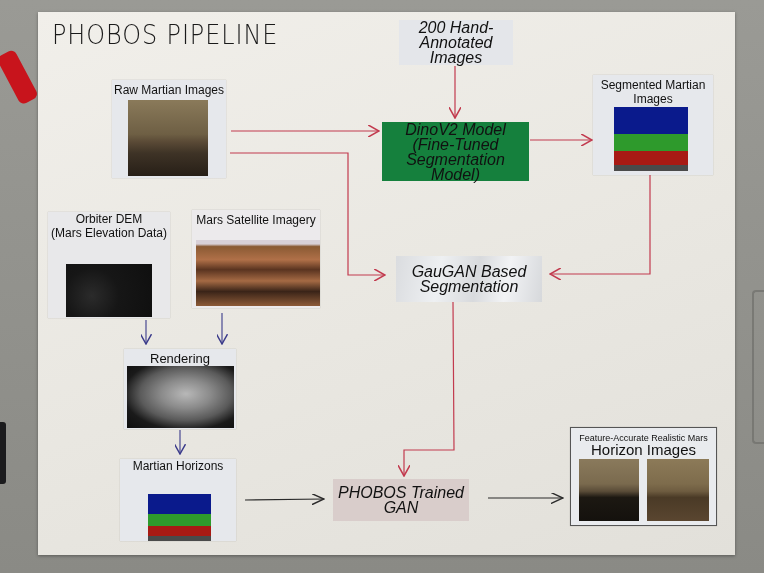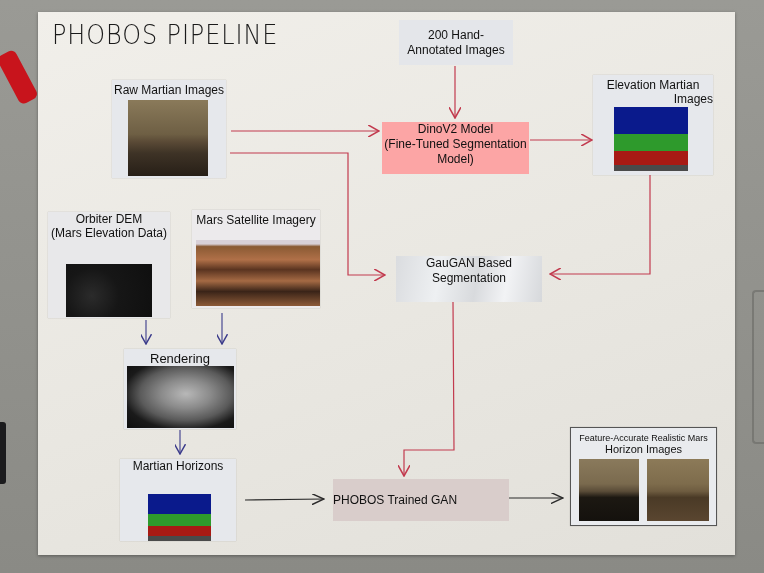--- a/index.html
+++ b/index.html
@@ -6,21 +6,21 @@
   body{width:764px;height:573px;position:relative;overflow:hidden;background:#8d8d88;font-family:"Liberation Sans",sans-serif;}
   .wall{position:absolute;inset:0;background:linear-gradient(180deg,#9a9a95 0%,#8a8a85 100%);}
   .board{position:absolute;left:38px;top:12px;width:697px;height:543px;background:linear-gradient(160deg,#f1efea 0%,#e9e7e1 55%,#e2e0da 100%);box-shadow:0 1px 3px rgba(0,0,0,.35);}
   .marker{position:absolute;left:0;top:58px;width:20px;height:54px;background:#c8141c;border-radius:6px;transform:rotate(-28deg);transform-origin:top left;left:-4px;}
   .clip-left{position:absolute;left:0;top:422px;width:6px;height:62px;background:#1b1b1d;border-radius:0 3px 3px 0;}
   .clip-right{position:absolute;left:752px;top:290px;width:10px;height:150px;border:2px solid #6f6f6b;border-right:none;border-radius:4px 0 0 4px;opacity:.7;}
   .title{position:absolute;left:52px;top:20px;font-family:"DejaVu Sans",sans-serif;font-size:26px;letter-spacing:1px;color:#1a1a1a;transform:scaleX(.92);transform-origin:left;font-weight:300;}
   .card{position:absolute;background:#e6e8ec;box-shadow:0 0 1px rgba(0,0,0,.25);text-align:center;color:#111;font-size:12px;line-height:14px;}
   .card .lbl{display:block;padding-top:3px;}
   .img{position:absolute;}
-  .node{position:absolute;display:flex;align-items:center;justify-content:flex-start;text-align:center;font-size:12px;line-height:15px;color:#111;}
+  .node{position:absolute;display:flex;align-items:center;justify-content:center;text-align:center;font-size:16px;line-height:15px;color:#111;font-style:italic;}
   svg.arrows{position:absolute;left:0;top:0;}
   .seg{background:linear-gradient(180deg,#0a1a8c 0%,#0a1a8c 42%,#2e9a2c 42%,#2e9a2c 68%,#a81a14 68%,#a81a14 90%,#4a4a4a 90%);}
   .rawimg{background:linear-gradient(180deg,#8a7a5a 0%,#6e5f44 45%,#5a4a36 55%,#3e3326 70%,#271f17 100%);}
   .dem{background:radial-gradient(circle at 30% 60%,#2b2b2b 0%,#161616 40%,#0f0f0f 100%);}
   .sat{background:linear-gradient(180deg,#d8d0d8 0%,#d8d0d8 6%,#8a5a34 10%,#b07048 30%,#5a3420 45%,#a56a44 62%,#3a2418 78%,#8c5a38 100%);}
   .render{background:radial-gradient(ellipse at 55% 45%,#b8b8b8 0%,#8a8a8a 30%,#5a5a5a 55%,#1a1a1a 75%,#0e0e0e 100%);}
   .gen1{background:linear-gradient(180deg,#8a7a5c 0%,#7a6a4e 40%,#5a4c38 52%,#1c1812 62%,#14110d 100%);}
   .gen2{background:linear-gradient(180deg,#8c7a58 0%,#7e6c4c 40%,#6e5c40 52%,#4a3a26 62%,#5a4630 100%);}
 </style>
 </head>
@@ -68,29 +68,29 @@
 
 <div class="node" style="left:399px;top:20px;width:114px;height:45px;background:#e4e6ea;">
   <span style="padding:0 6px;">200 Hand-Annotated Images</span>
 </div>
 
 <div class="card" style="left:112px;top:80px;width:114px;height:98px;">
   <span class="lbl">Raw Martian Images</span>
   <div class="img rawimg" style="left:16px;top:20px;width:80px;height:76px;"></div>
 </div>
 
-<div class="node" style="left:382px;top:122px;width:147px;height:52px;background:#fca5a5;flex-direction:column;">
+<div class="node" style="left:382px;top:122px;width:147px;height:59px;background:#15803d;flex-direction:column;">
   <span>DinoV2 Model</span>
   <span>(Fine-Tuned Segmentation</span>
   <span>Model)</span>
 </div>
 
 <div class="card" style="left:593px;top:75px;width:120px;height:100px;">
-  <span class="lbl">Elevation Martian</span>
-  <span style="display:block;text-align:right;">Images</span>
+  <span class="lbl">Segmented Martian</span>
+  <span style="display:block;">Images</span>
   <div class="img seg" style="left:21px;top:32px;width:74px;height:64px;"></div>
 </div>
 
 <div class="card" style="left:48px;top:212px;width:122px;height:106px;background:#e8e8ea;">
   <span style="display:block;">Orbiter DEM</span>
   <span style="display:block;">(Mars Elevation Data)</span>
   <div class="img dem" style="left:18px;top:52px;width:86px;height:53px;"></div>
 </div>
 
 <div class="card" style="left:192px;top:210px;width:128px;height:98px;background:#eceaec;">
@@ -106,22 +106,22 @@
 <div class="card" style="left:124px;top:349px;width:112px;height:80px;">
   <span class="lbl" style="font-size:13px;">Rendering Software</span>
   <div class="img render" style="left:3px;top:17px;width:107px;height:62px;"></div>
 </div>
 
 <div class="card" style="left:120px;top:459px;width:116px;height:82px;">
   <span style="display:block;">Martian Horizons</span>
   <div class="img seg" style="left:28px;top:35px;width:63px;height:47px;"></div>
 </div>
 
-<div class="node" style="left:333px;top:479px;width:176px;height:42px;background:#d9cdcb;">
+<div class="node" style="left:333px;top:479px;width:136px;height:42px;background:#d9cdcb;">
   <span>PHOBOS Trained GAN</span>
 </div>
 
 <div class="card" style="left:570px;top:427px;width:145px;height:97px;background:#e9ebee;border:1px solid #555;">
   <span class="lbl" style="font-size:9px;line-height:11px;padding-top:5px;">Feature-Accurate Realistic Mars</span>
-  <span style="display:block;font-size:11px;line-height:11px;">Horizon Images</span>
+  <span style="display:block;font-size:15px;line-height:11px;">Horizon Images</span>
   <div class="img gen1" style="left:8px;top:31px;width:60px;height:62px;"></div>
   <div class="img gen2" style="left:76px;top:31px;width:62px;height:62px;"></div>
 </div>
 
 </body></html>

